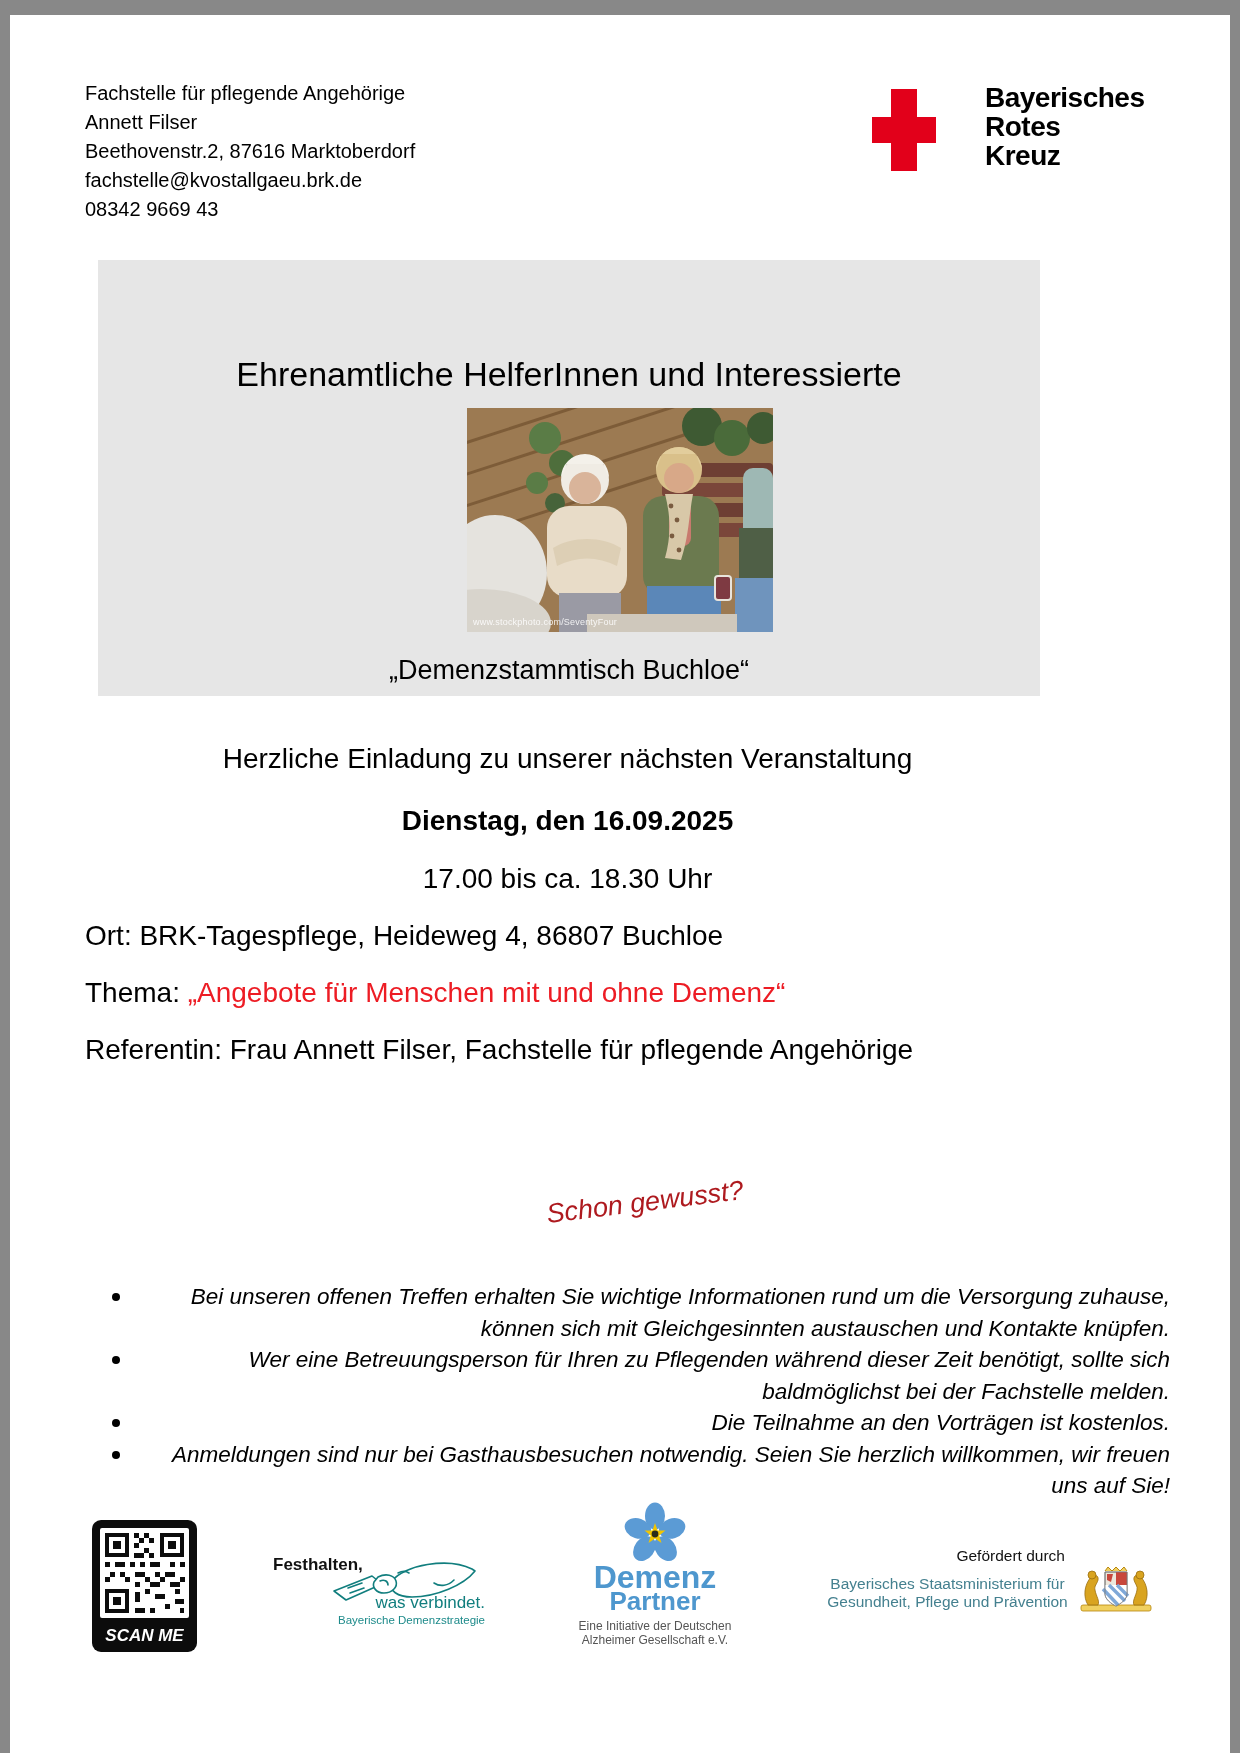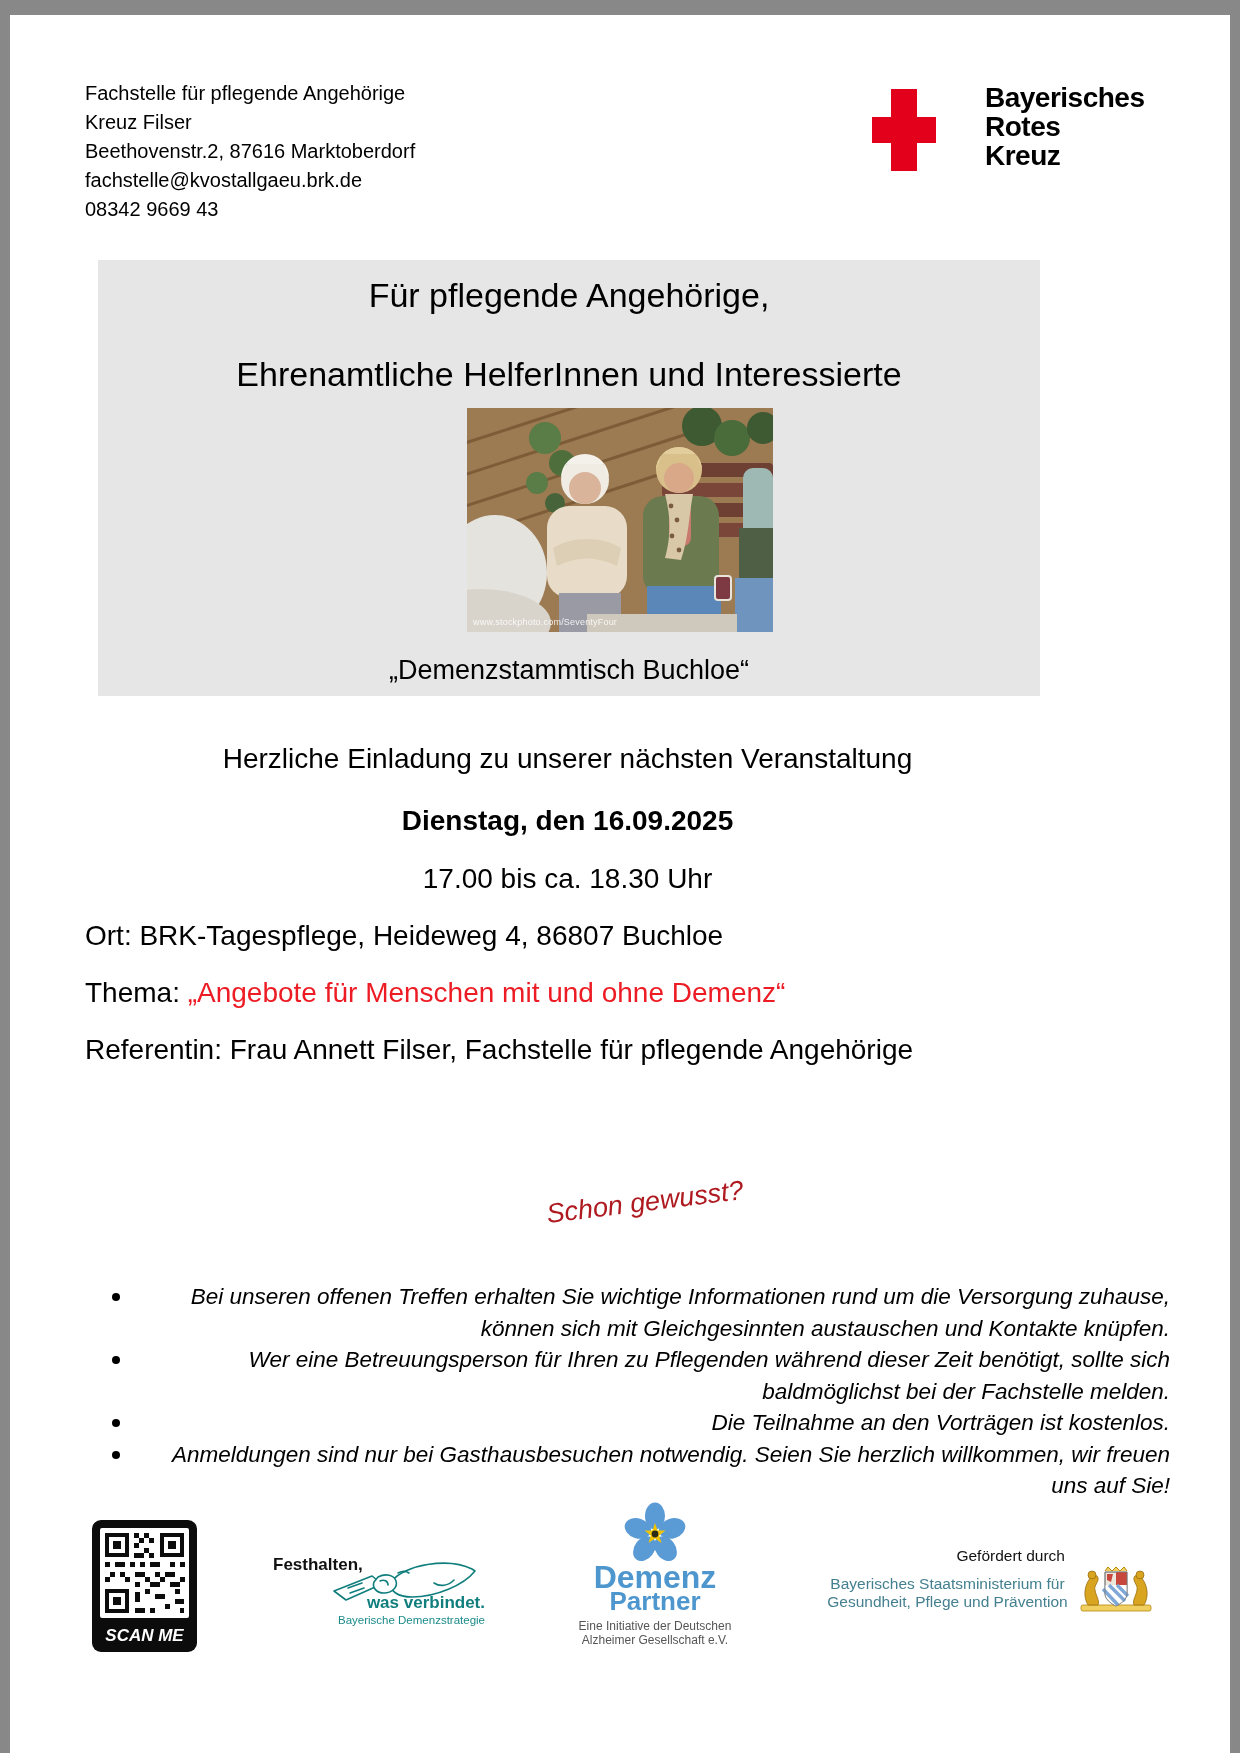--- a/index.html
+++ b/index.html
@@ -40,58 +40,57 @@
   
   .bullets{position:absolute;left:95px;top:1266px;width:1065px;margin:0;padding:0;list-style:none;
            font-size:22.5px;font-style:italic;line-height:31.5px;text-align:right;}
   .bullets li{position:relative;padding-left:33px;}
   .bullets li::before{content:"";position:absolute;left:7px;top:12px;width:8px;height:8px;border-radius:50%;background:#000;}
   
   .qr-block{position:absolute;left:82px;top:1505px;width:105px;height:132px;font-style:italic;}
   .strategy{position:absolute;left:260px;top:1540px;width:215px;height:80px;}
   .strategy .l1{position:absolute;left:3px;top:0;font-size:17px;font-weight:bold;color:#111;}
   .strategy .scarf{position:absolute;left:60px;top:4px;}
-  .strategy .l2{position:absolute;right:0;top:38px;font-size:17px;font-weight:bold;color:#117e7e;}
+  .strategy .l2{position:absolute;right:0;top:38px;font-size:17px;font-weight:normal;color:#117e7e;}
   .strategy .l3{position:absolute;right:0;top:59px;font-size:11.5px;color:#1d8a8a;}
   .partner{position:absolute;left:545px;top:1486px;width:200px;text-align:center;}
   .partner .flower{display:block;margin:0 auto;}
   .partner .p1{font-size:32px;font-weight:bold;color:#4e97ce;line-height:24px;margin-top:2px;}
   .partner .p2{font-size:26px;font-weight:bold;color:#4e97ce;line-height:24px;}
   .partner .sub{font-size:12px;color:#555;line-height:14px;margin-top:6px;}
   .funding-label{position:absolute;left:860px;top:1532px;width:195px;text-align:right;font-size:15.5px;color:#111;}
   .ministry{position:absolute;left:815px;top:1560px;width:245px;text-align:center;font-size:15.5px;line-height:18px;color:#44808f;}
   .coat{position:absolute;left:1068px;top:1548px;}
 </style>
 </head>
 <body>
 
 <div class="page">
 
   <div class="contact">
     <div>Fachstelle für pflegende Angehörige</div>
-    <div>Kreuz Filser</div>
+    <div>Annett Filser</div>
     <div>Beethovenstr.2, 87616 Marktoberdorf</div>
     <div>fachstelle@kvostallgaeu.brk.de</div>
     <div>08342 9669 43</div>
   </div>
 
   <div class="brk-logo">
     <div class="brk-cross">
         <div class="v"></div>
         <div class="h"></div>
       </div>
     <div class="brk-text">
       <div>Bayerisches</div>
       <div>Rotes</div>
       <div>Kreuz</div>
     </div>
   </div>
 
   <div class="gray-box">
-    <div class="hdr1">Für pflegende Angehörige,</div>
     <div class="hdr2">Ehrenamtliche HelferInnen und Interessierte</div>
 
     <div class="photo">
       <svg width="306" height="224" viewBox="0 0 306 224">
 
         <rect x="0" y="0" width="306" height="224" fill="#9c7a52"></rect>
         <g transform="rotate(-18 80 40)" stroke="#7d5c38" stroke-width="3">
           <line x1="-40" y1="10" x2="220" y2="10"></line>
             <line x1="-40" y1="40" x2="220" y2="40"></line>
           <line x1="-40" y1="70" x2="220" y2="70"></line>

